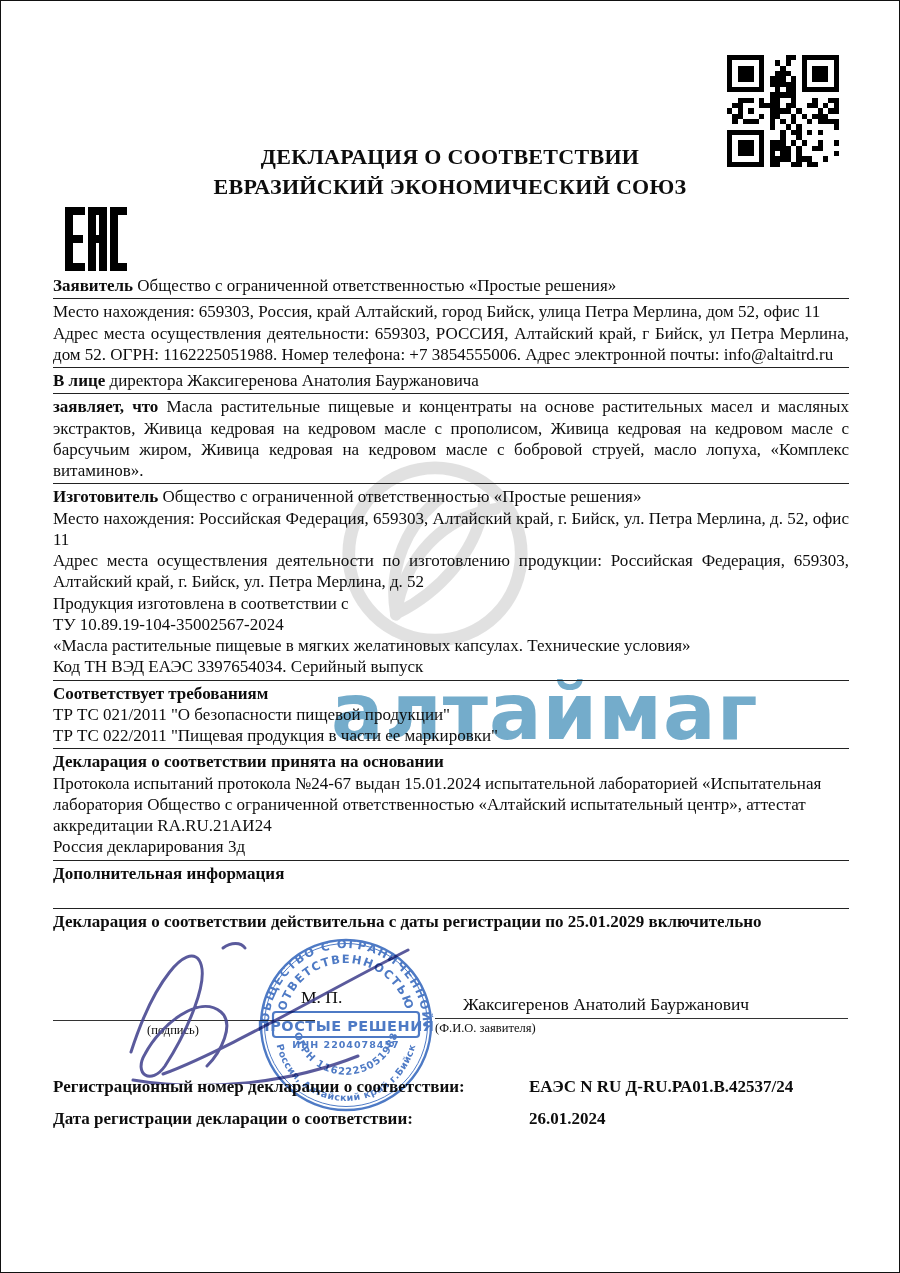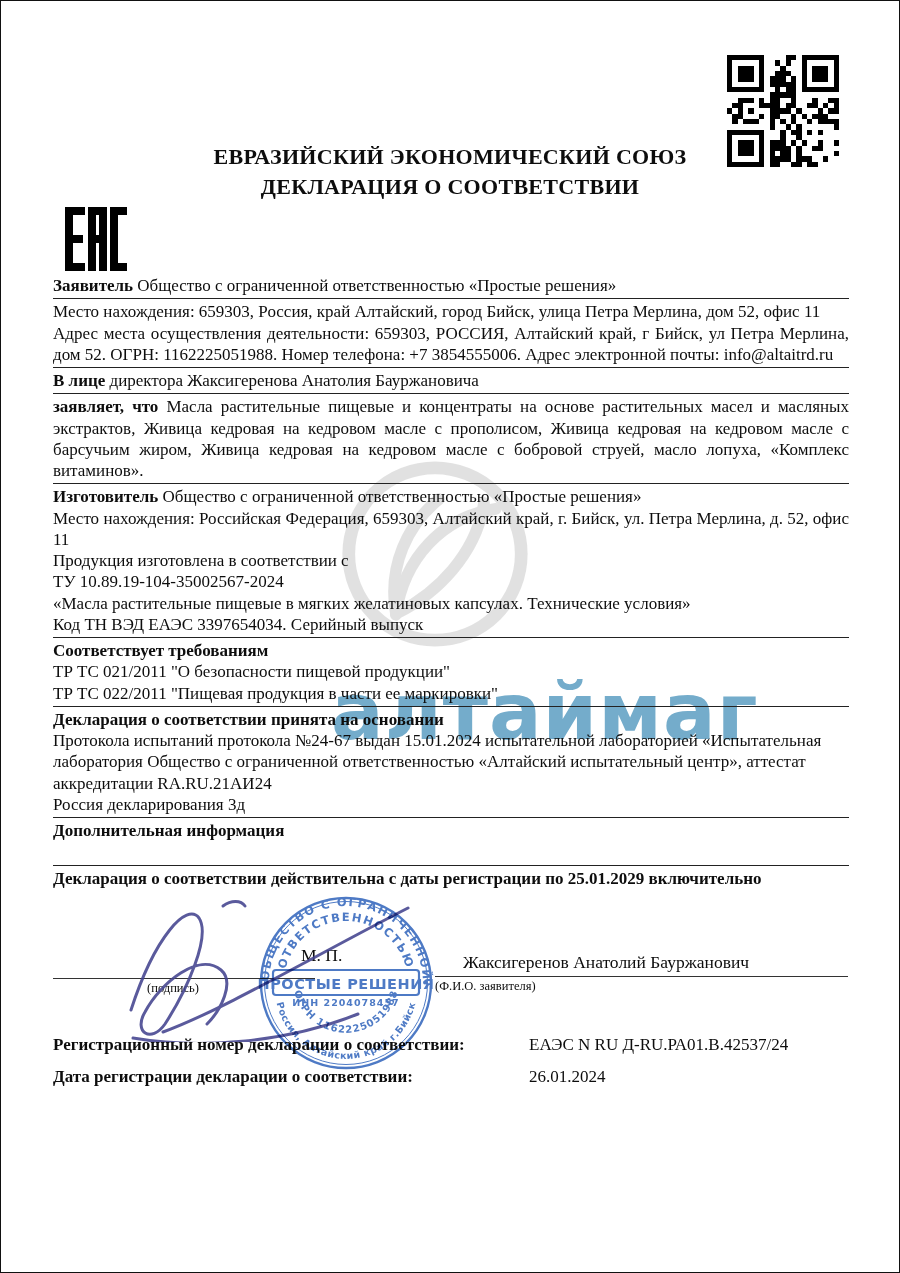--- a/index.html
+++ b/index.html
@@ -34,21 +34,21 @@
   .mp{position:absolute;left:248px;top:55px;font-size:17.5px;z-index:3;}
   .sig-line{position:absolute;left:0;top:88px;width:262px;border-top:1.3px solid #333;z-index:2;}
   .sig-caption{position:absolute;left:60px;top:91px;width:120px;text-align:center;font-size:12.5px;z-index:2;}
   .fio-name{position:absolute;left:368px;top:62px;width:420px;text-align:center;
             padding-right:50px;box-sizing:border-box;font-size:17.5px;z-index:2;}
   .fio-line{position:absolute;left:382px;top:86px;width:413px;border-top:1.3px solid #333;z-index:2;}
   .fio-caption{position:absolute;left:382px;top:89px;width:413px;text-align:left;
             padding-right:55px;box-sizing:border-box;font-size:12.5px;z-index:2;}
   .reg-row{position:absolute;left:0;width:796px;font-size:17px;z-index:1;}
   .reg-row .lbl{font-weight:bold;}
-  .reg-row .val{position:absolute;left:476px;top:0;font-weight:normal;}
+  .reg-row .val{position:absolute;left:476px;top:0;font-weight:bold;}
   .reg1{top:144px;} .reg2{top:176px;}
 </style>
 </head>
 <body>
 
 <div class="page">
 
   <svg class="wm-emblem" viewBox="0 0 200 200">
     <g fill="none" stroke="#8f8f8f" stroke-linecap="round">
       <circle cx="100" cy="100" r="88" stroke-width="13"></circle>
@@ -198,22 +198,22 @@
         <rect x="8" y="20" width="1" height="1"></rect>
         <rect x="9" y="20" width="1" height="1"></rect>
         <rect x="12" y="20" width="1" height="1"></rect>
         <rect x="13" y="20" width="1" height="1"></rect>
         <rect x="15" y="20" width="1" height="1"></rect>
         <rect x="16" y="20" width="1" height="1"></rect>
       </g>
   </svg>
 
   <div class="title">
+    <div>ДЕКЛАРАЦИЯ О СООТВЕТСТВИИ</div>
     <div>ЕВРАЗИЙСКИЙ ЭКОНОМИЧЕСКИЙ СОЮЗ</div>
-    <div>ДЕКЛАРАЦИЯ О СООТВЕТСТВИИ</div>
   </div>
 
   <svg class="eac" viewBox="0 0 62 64">
     <g fill="#000">
       <rect x="0" y="0" width="8" height="64"></rect>
         <rect x="8" y="0" width="12" height="8"></rect>
       <rect x="8" y="28" width="10" height="8"></rect>
         <rect x="8" y="56" width="12" height="8"></rect>
       <rect x="23" y="0" width="8" height="64"></rect>
         <rect x="34" y="0" width="8" height="64"></rect>
@@ -235,20 +235,21 @@
     <div class="hr"></div>
 
     <p><b>В лице</b> <span>директора Жаксигеренова Анатолия Бауржановича</span></p>
     <div class="hr"></div>
 
     <p class="just"><b>заявляет, что</b> <span>Масла растительные пищевые и концентраты на основе растительных масел и масляных экстрактов, Живица кедровая на кедровом масле с прополисом, Живица кедровая на кедровом масле с барсучьим жиром, Живица кедровая на кедровом масле с бобровой струей, масло лопуха, «Комплекс витаминов».</span></p>
     <div class="hr"></div>
 
     <p><b>Изготовитель</b> <span>Общество с ограниченной ответственностью «Простые решения»</span></p>
     <p class="just">Место нахождения: Российская Федерация, 659303, Алтайский край, г. Бийск, ул. Петра Мерлина, д. 52, офис 11</p>
+    <p class="just">Адрес места осуществления деятельности по изготовлению продукции: Российская Федерация, 659303, Алтайский край, г. Бийск, ул. Петра Мерлина, д. 52</p>
     <p>Продукция изготовлена в соответствии с</p>
     <p>ТУ 10.89.19-104-35002567-2024</p>
     <p>«Масла растительные пищевые  в мягких желатиновых капсулах. Технические условия»</p>
     <p>Код ТН ВЭД ЕАЭС 3397654034. Серийный выпуск</p>
     <div class="hr"></div>
 
     <p><b>Соответствует требованиям</b></p>
     <p>ТР ТС 021/2011 "О безопасности пищевой продукции"</p>
     <p>ТР ТС 022/2011 "Пищевая продукция в части ее маркировки"</p>
     <div class="hr"></div>

